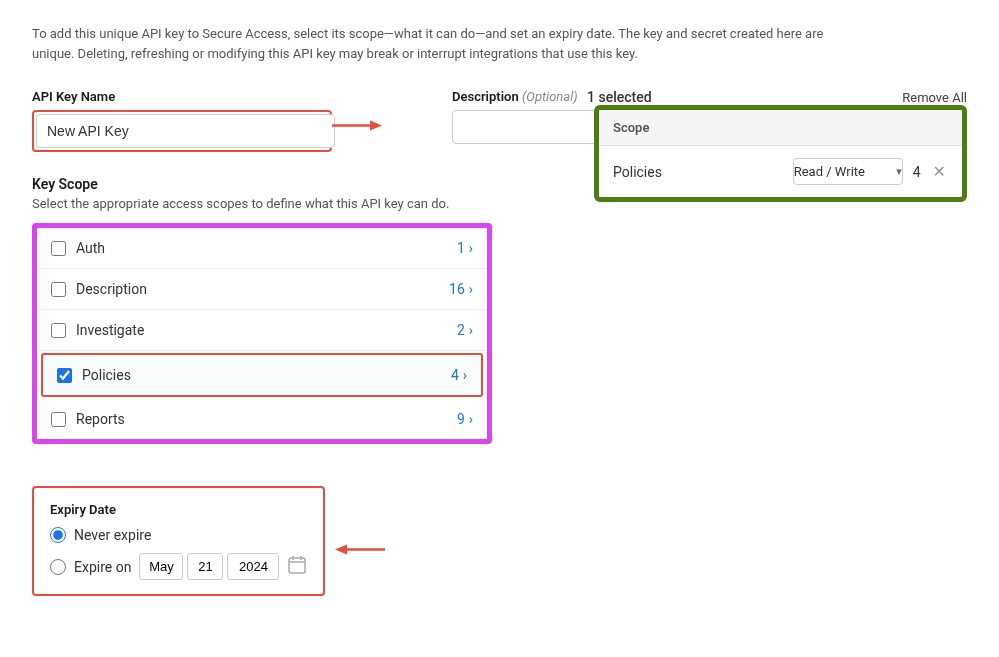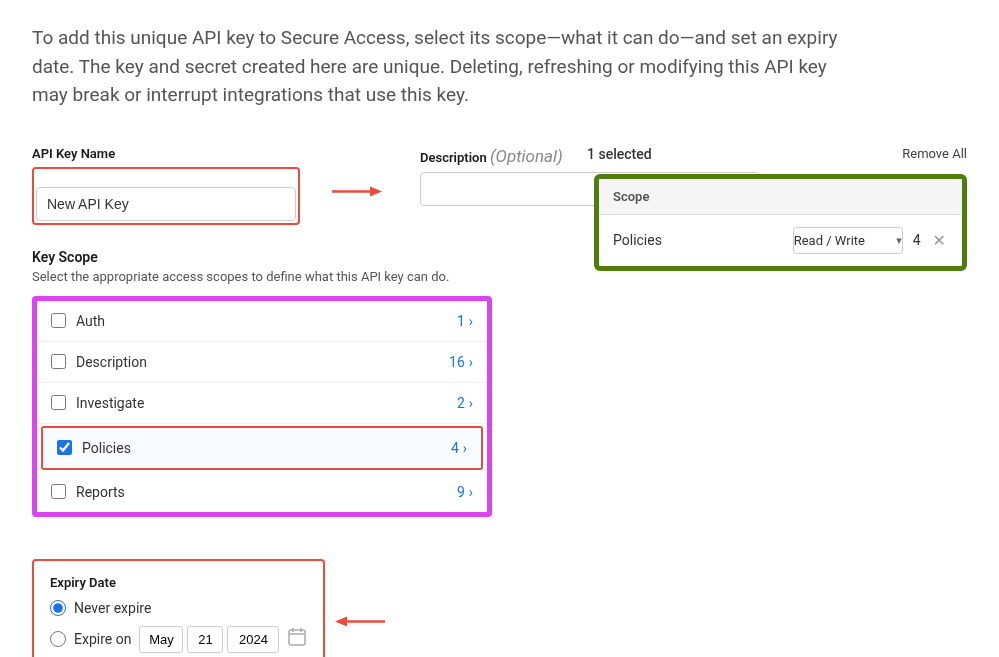--- a/index.html
+++ b/index.html
@@ -14,23 +14,23 @@
     }
 
     .page-title {
       font-size: 22px;
       font-weight: 600;
       margin-bottom: 8px;
       color: #1a1a1a;
     }
 
     .page-desc {
-      font-size: 19px;
+      font-size: 13px;
       color: #555;
-      margin-bottom: 36px;
+      margin-bottom: 26px;
       max-width: 820px;
       line-height: 1.5;
     }
 
     .main-layout {
       display: flex;
       gap: 24px;
     }
 
     .left-panel {
@@ -62,21 +62,21 @@
     .field-label {
       font-weight: 600;
       font-size: 13px;
       color: #1a1a1a;
     }
 
     .field-label-optional {
       font-weight: 400;
       font-style: italic;
       color: #888;
-      font-size: 17px;
+      font-size: 13px;
     }
 
     .text-input {
       border: 1px solid #ccc;
       border-radius: 4px;
       padding: 8px 10px;
       font-size: 14px;
       color: #333;
       outline: none;
       width: 100%;
@@ -223,21 +223,21 @@
       color: #aaa;
       font-size: 16px;
       cursor: pointer;
     }
 
     
     .selected-header {
       display: flex;
       justify-content: space-between;
       align-items: center;
-      margin-bottom: 12px;
+      margin-bottom: 0;
     }
 
     .selected-count {
       font-size: 14px;
       color: #333;
       font-weight: 500;
     }
 
     .remove-all-link {
       color: #404040;
@@ -325,21 +325,21 @@
 
   <div class="main-layout">
 
     <div class="left-panel">
 
       <div class="top-section">
 
         <div class="field-group name-field" style="position:relative;">
           <label class="field-label">API Key Name</label>
           <div style="border: 2px solid #e74c3c; border-radius: 4px; padding: 2px; display:inline-block;">
-            <input type="text" class="text-input" value="New API Key" style="width: 260px; margin-top: 16px;">
+            <input type="text" class="text-input" value="New API Key" style="width: 299px;">
           </div>
 
           <span style="position:absolute; left: 300px; top: 60%; transform: translateY(-50%);">
             <svg width="50" height="20" viewBox="0 0 50 20">
               <line x1="0" y1="10" x2="38" y2="10" stroke="#e74c3c" stroke-width="2.5"></line>
               <polygon points="38,5 50,10 38,15" fill="#e74c3c"></polygon>
             </svg>
           </span>
         </div>
 

